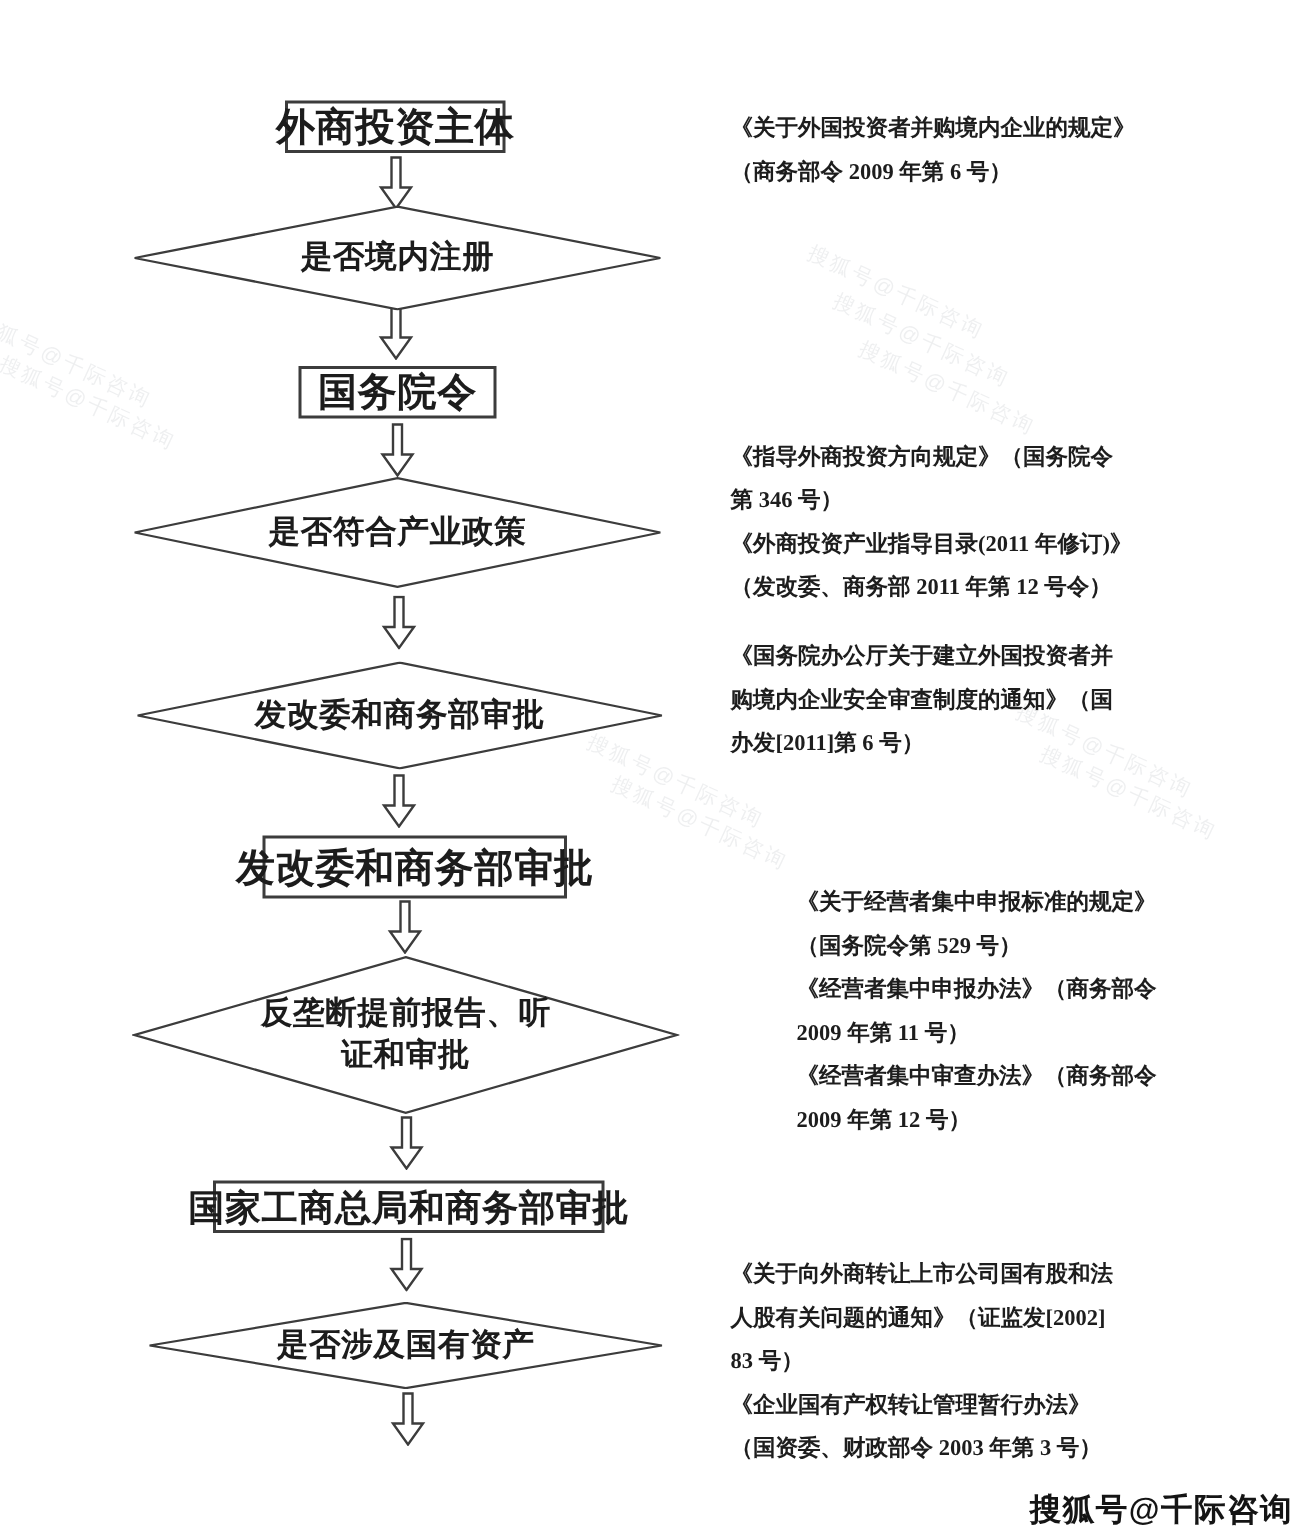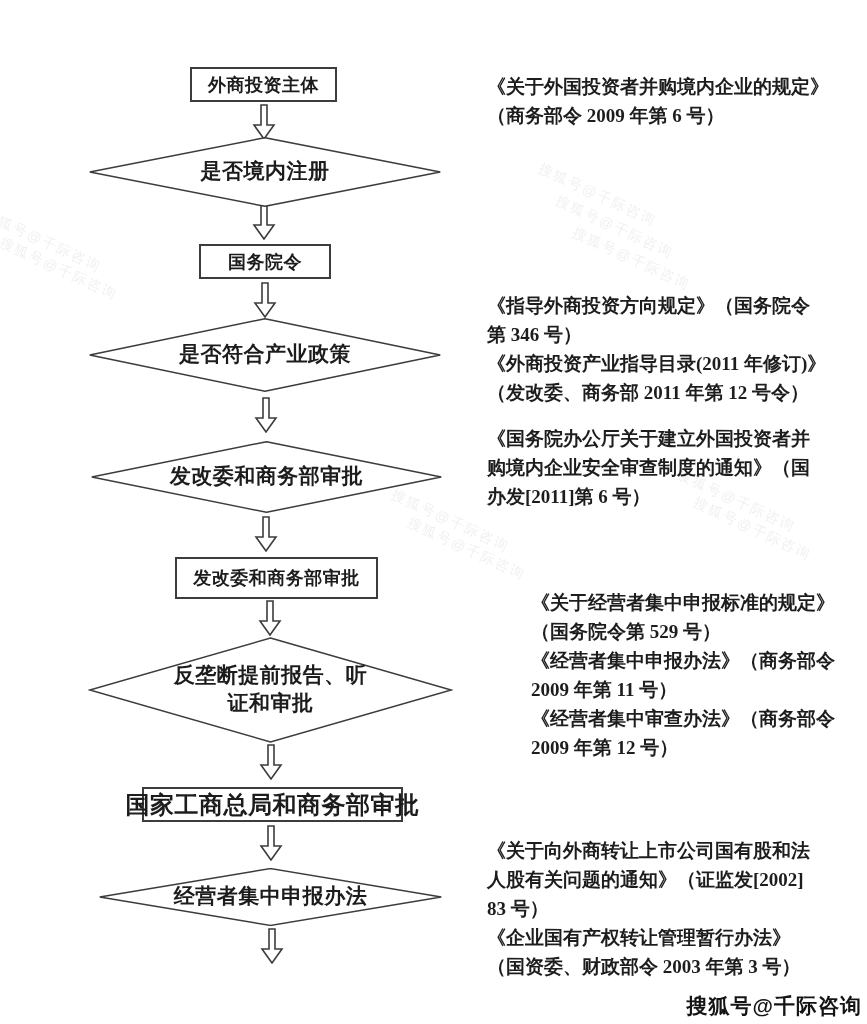--- a/index.html
+++ b/index.html
@@ -4,34 +4,34 @@
 <style>
   html,body{margin:0;padding:0;background:#ffffff;}
   #stage{
     position:relative;width:867px;height:1024px;background:#ffffff;overflow:hidden;
     font-family:"Liberation Serif","DejaVu Serif",serif;color:#222;
   }
   
   .node-rect{
     position:absolute;box-sizing:border-box;border:2px solid #3c3c3c;background:#ffffff;
     display:flex;align-items:center;justify-content:center;
-    font-weight:bold;font-size:18px;color:#1c1c1c;letter-spacing:.5px;white-space:nowrap;z-index:3;
+    font-weight:bold;font-size:26px;color:#1c1c1c;letter-spacing:.5px;white-space:nowrap;z-index:3;
   }
   .diamond{position:absolute;z-index:3;}
   .diamond svg{position:absolute;left:0;top:0;width:100%;height:100%;}
   .diamond .dlabel{
     position:absolute;left:0;top:0;right:0;bottom:0;
     display:flex;flex-direction:column;align-items:center;justify-content:center;
     font-weight:bold;font-size:21px;color:#1c1c1c;letter-spacing:.5px;line-height:1.32;text-align:center;
   }
   .flow-arrow{position:absolute;width:24px;height:36px;z-index:2;}
   
   .ann{
     position:absolute;left:487px;width:376px;
-    font-size:19px;line-height:29px;color:#1d1d1d;font-weight:600;z-index:3;
+    font-size:15px;line-height:29px;color:#1d1d1d;font-weight:600;z-index:3;
   }
   .ann div{white-space:nowrap;}
   
   .wm{
     position:absolute;font-size:14px;color:#8d949c;opacity:.14;letter-spacing:2px;
     transform:rotate(25deg);transform-origin:left top;white-space:nowrap;z-index:1;
     font-family:"Liberation Sans","DejaVu Sans",sans-serif;
   }
   .stamp{
     position:absolute;top:992px;right:5px;font-size:21px;font-weight:bold;color:#141414;
@@ -176,21 +176,21 @@
     <svg viewBox="0 0 24 36">
         <path d="M9 1 L15 1 L15 21 L22 21 L12 35 L2 21 L9 21 Z" fill="#ffffff" stroke="#3c3c3c" stroke-width="1.6"></path>
       </svg>
   </div>
 
   <div class="diamond" id="d5">
     <svg viewBox="0 0 100 100" preserveAspectRatio="none">
         <polygon points="50,1 99.5,50 50,99 0.5,50" fill="#ffffff" stroke="#3c3c3c" stroke-width="1.5" vector-effect="non-scaling-stroke"></polygon>
       </svg>
     <div class="dlabel">
-        <span>经营者集中申报办法</span>
+        <span>是否涉及国有资产</span>
       </div>
   </div>
 
   <div class="flow-arrow" id="ar9">
     <svg viewBox="0 0 24 36">
         <path d="M9 1 L15 1 L15 21 L22 21 L12 35 L2 21 L9 21 Z" fill="#ffffff" stroke="#3c3c3c" stroke-width="1.6"></path>
       </svg>
   </div>
 
   <div class="ann" id="a1">

